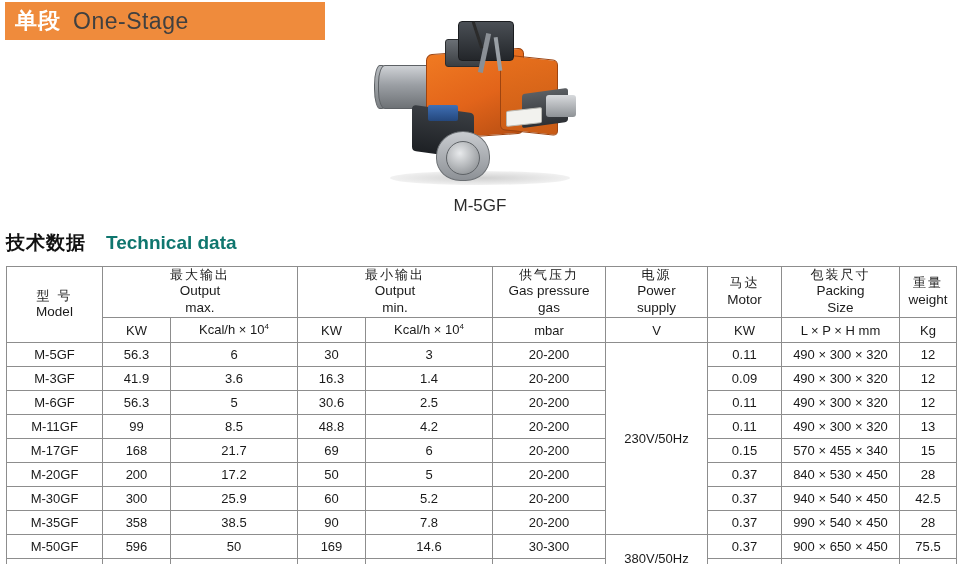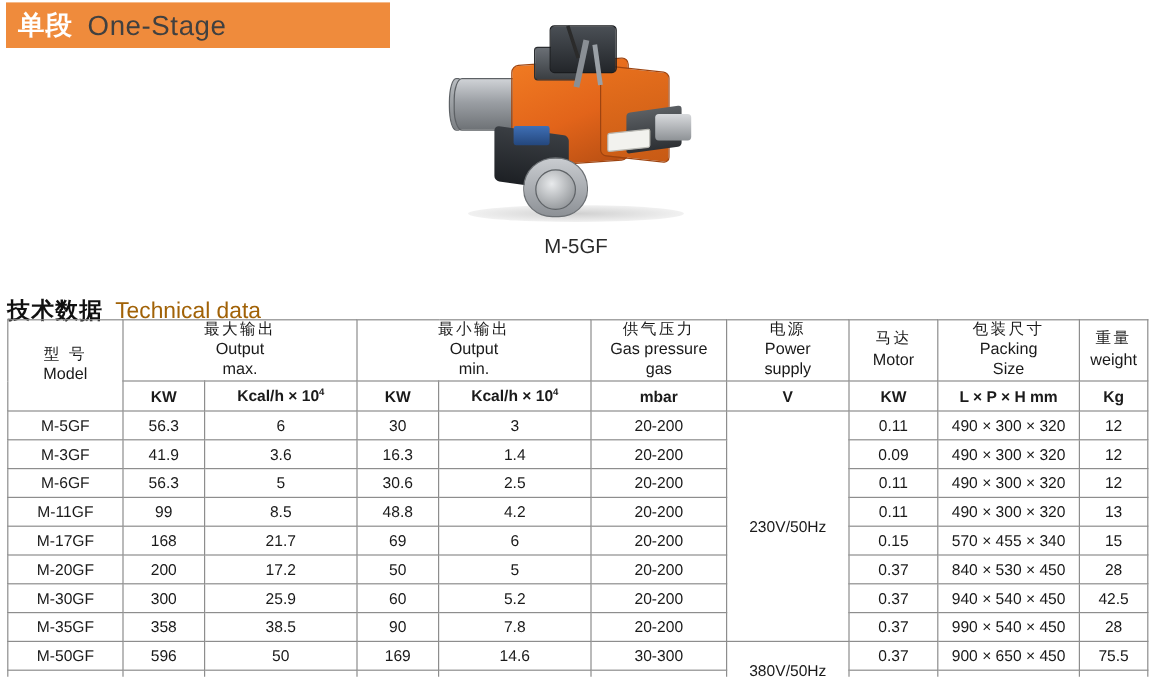--- a/index.html
+++ b/index.html
@@ -169,35 +169,36 @@
   .shadow {
     left: 40px; top: 158px; width: 180px; height: 14px;
     background: radial-gradient(ellipse at center, rgba(120,120,120,0.35), rgba(255,255,255,0));
     border-radius: 50%;
   }
 
   
   .section-title {
     position: absolute;
     left: 6px;
-    top: 246px;
+    top: 230px;
     display: flex;
     align-items: baseline;
   }
   .section-title .cn {
     font-family: "DejaVu Sans", sans-serif;
     font-size: 19px;
     font-weight: bold;
     color: #111;
     letter-spacing: 1px;
   }
   .section-title .en {
     font-size: 19px;
-    color: #a16207;
-    margin-left: 10px;
+    color: #0f766e;
+    margin-left: 20px;
+    font-weight: bold;
   }
 
   
   table.tech {
     position: absolute;
     left: 6px;
     top: 266px;
     width: 950px;
     border-collapse: collapse;
     table-layout: fixed;
@@ -220,21 +221,20 @@
     letter-spacing: 2px;
     display: block;
   }
   .hd-en {
     font-size: 13.5px;
     display: block;
   }
   .unit-row td {
     height: 24px;
     font-size: 13px;
-    font-weight: bold;
   }
   tbody tr td {
     height: 23px;
     font-size: 13px;
   }
   sup { font-size: 8px; vertical-align: super; }
   .merged-v {
     font-size: 13px;
   }
 </style>

